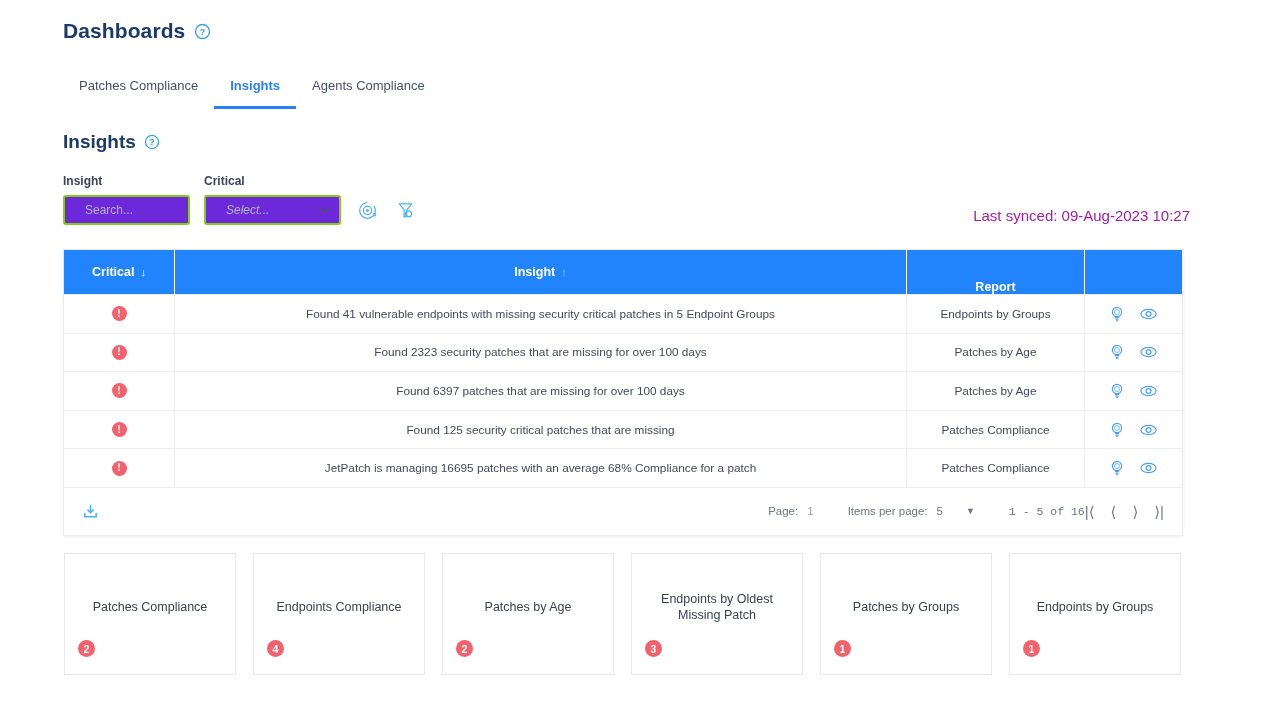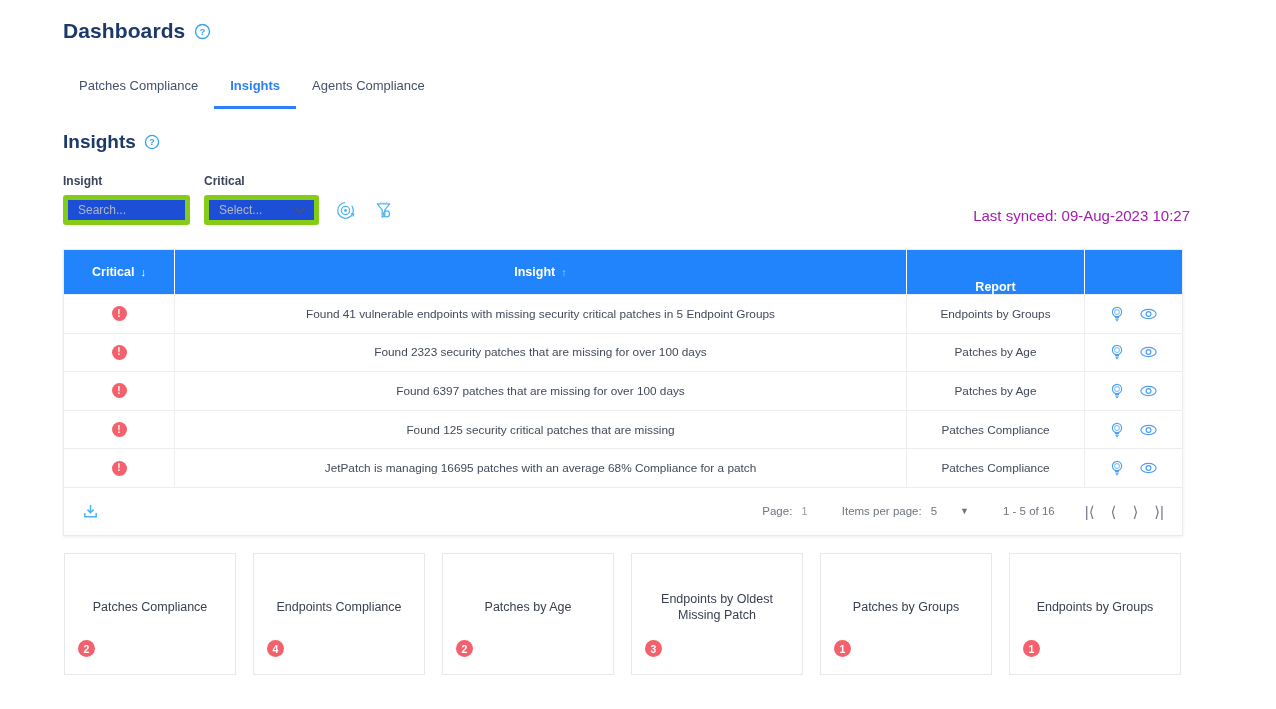--- a/index.html
+++ b/index.html
@@ -44,27 +44,27 @@
     position: absolute; left: 63px; top: 131px;
     font-size: 19px; font-weight: bold; color: #1b3a6b;
     display: flex; align-items: center; gap: 8px;
   }
 
   
   .filters { position: absolute; left: 63px; top: 174px; display: flex; align-items: flex-end; gap: 14px; }
   .field { display: flex; flex-direction: column; }
   .field-label { font-size: 12px; color: #3b4559; font-weight: bold; margin-bottom: 7px; }
   .txt-input, .sel-input {
-    width: 127px; height: 30px; background: #1d4ed8;
-    border: 5px solid #84cc16; border-radius: 3px;
+    width: 127px; height: 30px; background: #6d28d9;
+    border: 2px solid #84cc16; border-radius: 3px;
     font-size: 12px; color: #b0b6c1;
-    padding: 0 10px; display: flex; align-items: center;
+    padding: 0 20px; display: flex; align-items: center;
     box-shadow: 0 1px 1px rgba(0,0,0,.03);
   }
-  .sel-input { width: 115px; justify-content: space-between; padding-right: 8px; }
+  .sel-input { width: 137px; justify-content: space-between; padding-right: 8px; font-style: italic; }
   .sel-arrow { color: #5c6370; font-size: 11px; line-height: 1; }
   .icon-btn {
     width: 24px; height: 30px; display: flex; align-items: center; justify-content: center;
     cursor: pointer; margin-bottom: 0px;
   }
   .last-synced {
     position: absolute; right: 86px; top: 207px;
     font-size: 15px; color: #a21caf;
   }
 
@@ -113,21 +113,21 @@
   .tfoot {
     display: flex; align-items: center;
     height: 48px; border-top: 1px solid #eceef1;
     padding: 16px 18px;
   }
   .dl-icon { cursor: pointer; display: inline-flex; }
   .pager { margin-left: auto; display: flex; align-items: center; font-size: 11.5px; color: #6d7480; }
   .pg-group { display: flex; align-items: center; gap: 9px; margin-right: 34px; }
   .pg-val { color: #9aa0ab; }
   .pg-caret { color: #6d7480; font-size: 9px; margin-left: 14px; cursor: pointer; }
-  .pg-range { margin-right: 30px; color: #6d7480; }
+  .pg-range { color: #6d7480; font-family: Liberation Mono, monospace; }
   .pg-btns { display: flex; align-items: center; gap: 16px; }
   .pg-btn { color: #72798a; font-size: 15px; cursor: pointer; line-height: 1; }
 
   
   .cards { position: absolute; left: 64px; top: 553px; display: flex; gap: 17px; }
   .card {
     width: 172px; height: 122px;
     border: 1px solid #e6e8ec; background: #fff;
     position: relative; cursor: pointer;
   }

